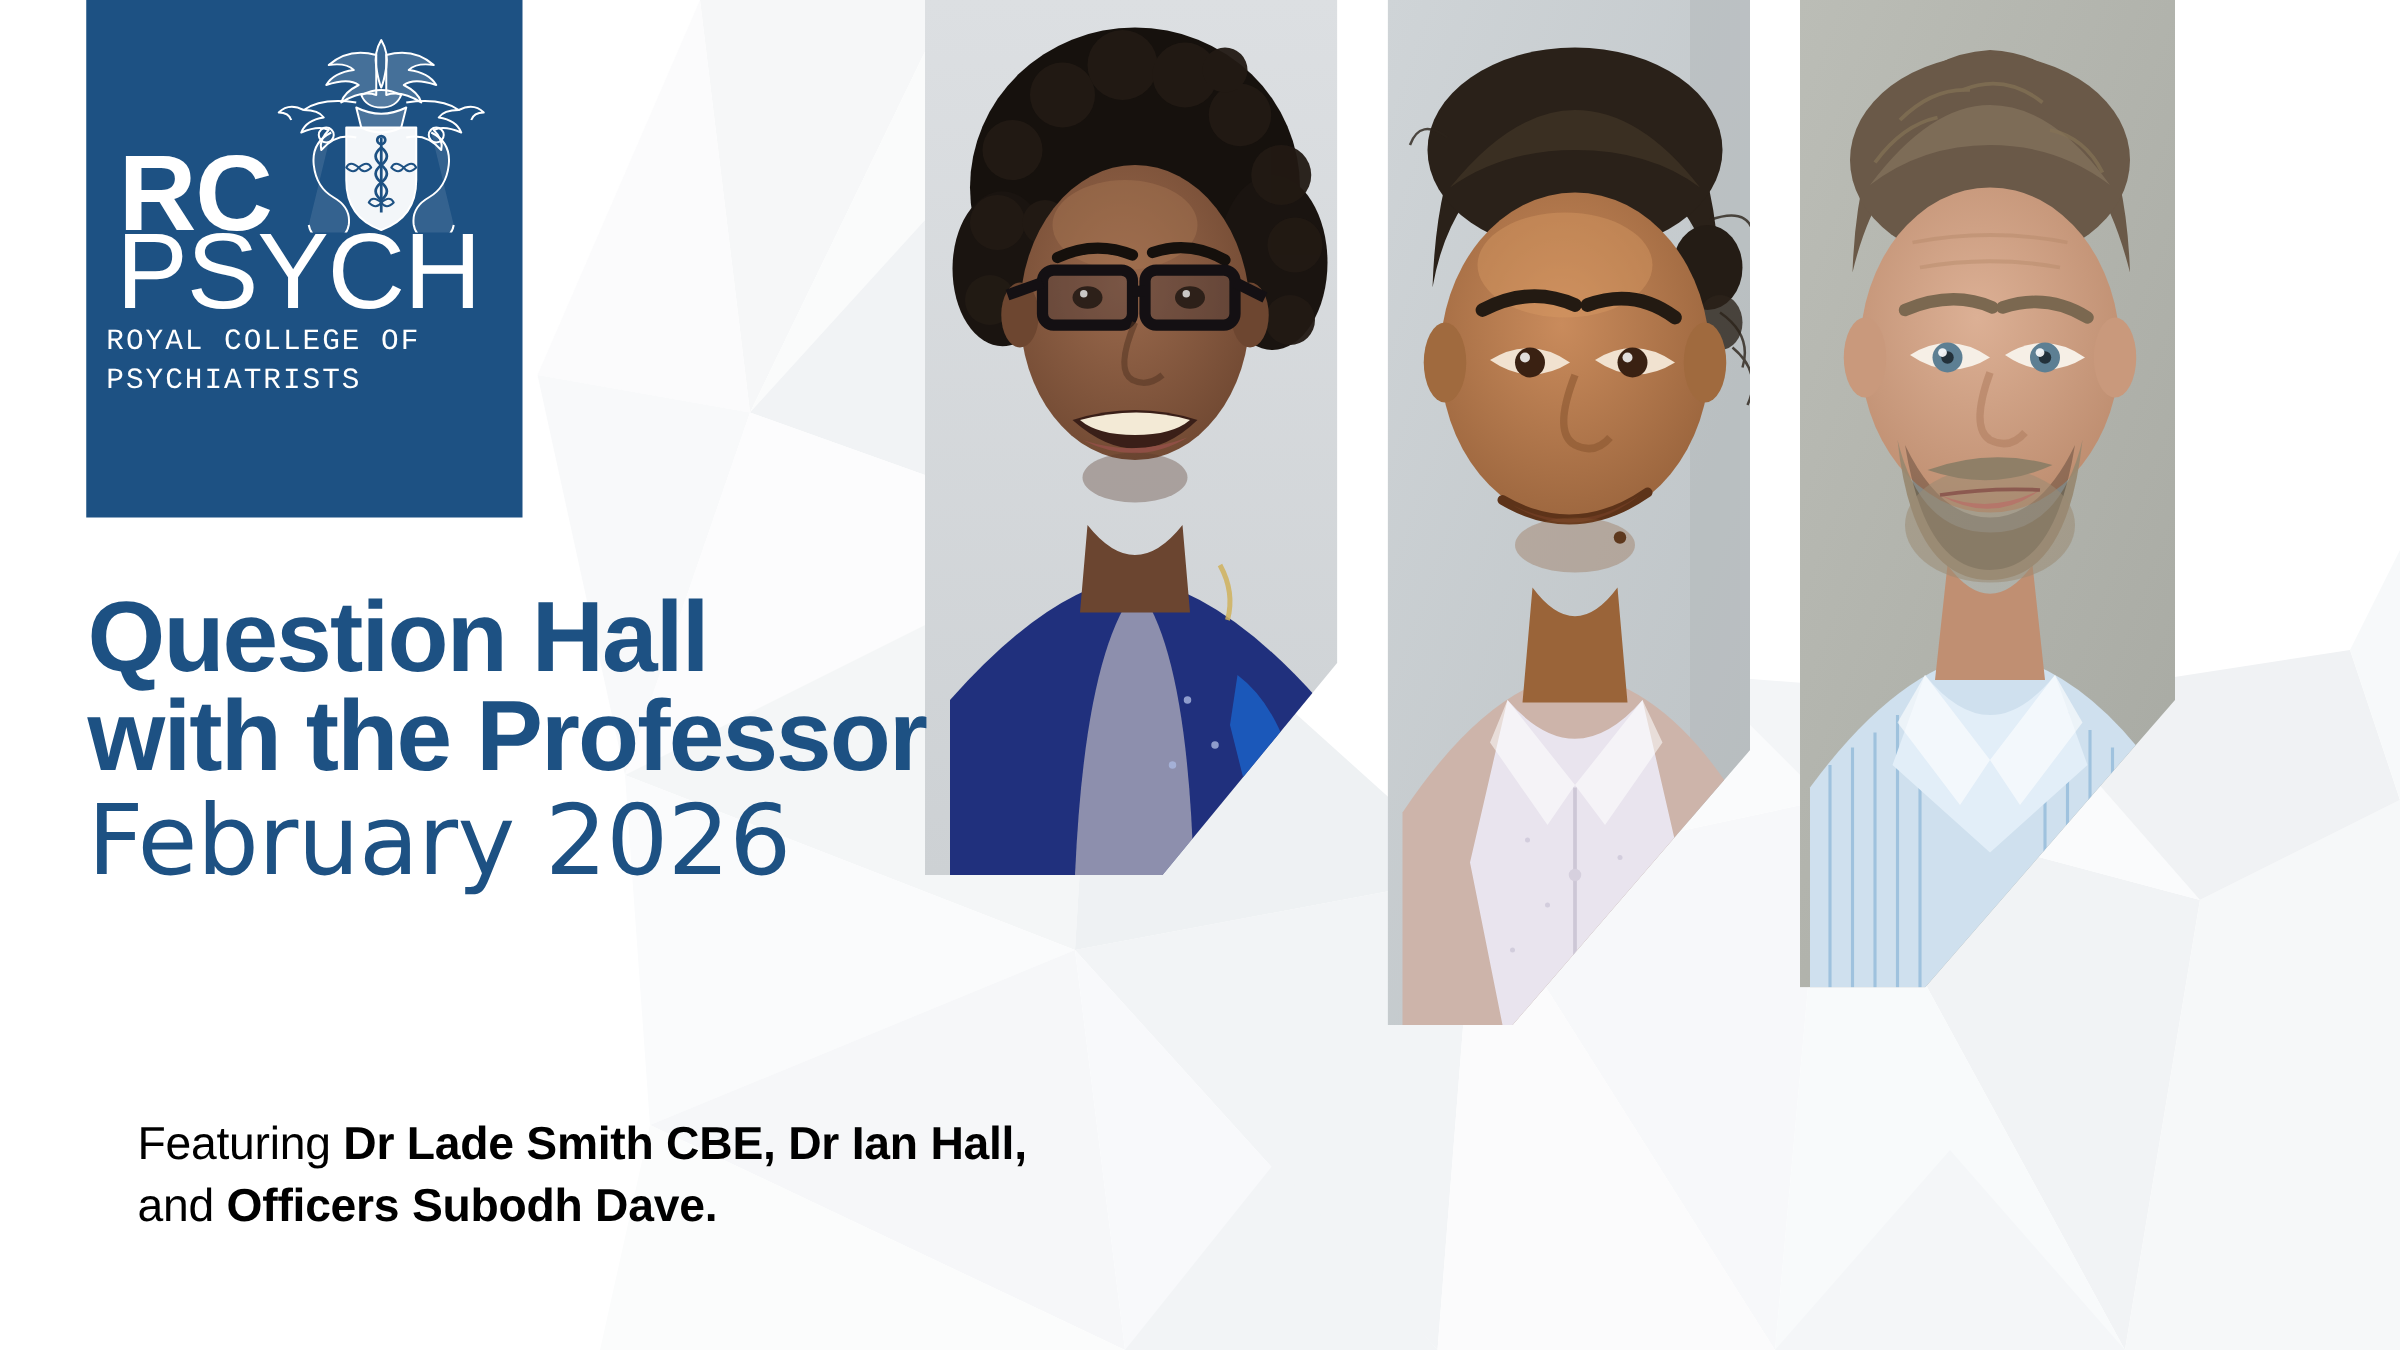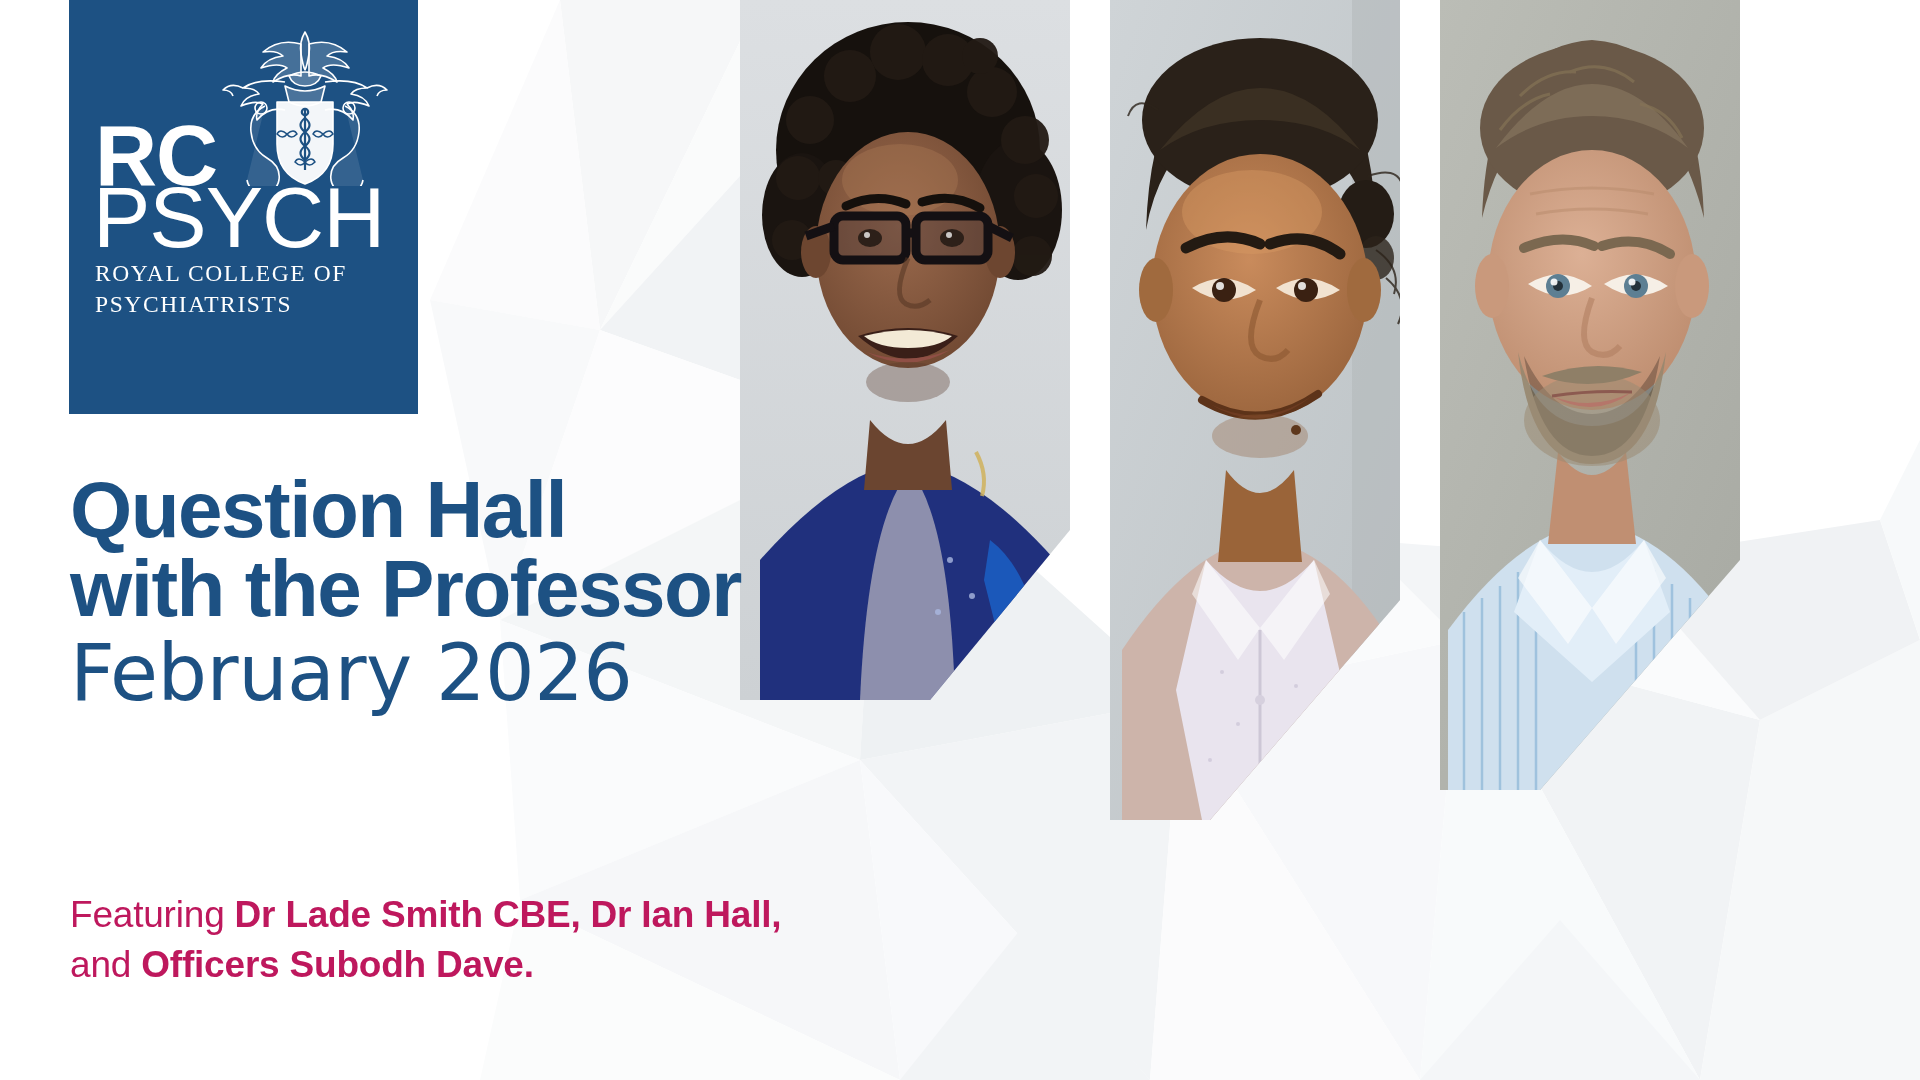--- a/index.html
+++ b/index.html
@@ -31,42 +31,43 @@
     position:absolute;left:26px;top:112px;
     color:#ffffff;font-size:86px;font-weight:700;letter-spacing:-1px;
     line-height:1;font-family:"Liberation Sans",sans-serif;
   }
   .logo-psych{
     position:absolute;left:24px;top:174px;
     color:#ffffff;font-size:86px;font-weight:400;letter-spacing:-1px;
     line-height:1;font-family:Liberation Sans, sans-serif;
   }
   .logo-sub{
-    position:absolute;left:26px;top:258px;width:300px;
+    position:absolute;left:16px;top:258px;width:300px;
     color:#ffffff;font-size:23.5px;font-weight:400;letter-spacing:1.6px;
-    line-height:1.33;font-family:Liberation Serif, serif;
+    line-height:1.33;font-family:Liberation Mono, monospace;
   }
 
   
   .headline{position:absolute;left:70px;top:470px;width:920px;}
   .hl-1,.hl-2{
     color:#1d5183;font-size:80px;font-weight:bold;line-height:0.99;
     letter-spacing:-1.5px;white-space:nowrap;
   }
   .hl-3{
     color:#1d5183;font-size:78px;font-weight:400;line-height:1.06;
     letter-spacing:-0.5px;white-space:nowrap;margin-top:4px;
     font-family:"DejaVu Sans","Liberation Sans",sans-serif;
   }
 
   
   .featuring{position:absolute;left:70px;top:890px;width:1000px;}
   .feat-line{
-    color:#be185d;font-size:37px;line-height:1.34;letter-spacing:-0.2px;
+    color:#000000;font-size:37px;line-height:1.34;letter-spacing:-0.2px;
     white-space:nowrap;
+    margin-left:40px;
   }
   .feat-light{font-weight:400;}
   .feat-bold{font-weight:bold;}
 </style>
 </head>
 <body>
 
 <div class="poster">
 
   <svg class="bg-poly" viewBox="0 0 1920 1080" preserveAspectRatio="none">

